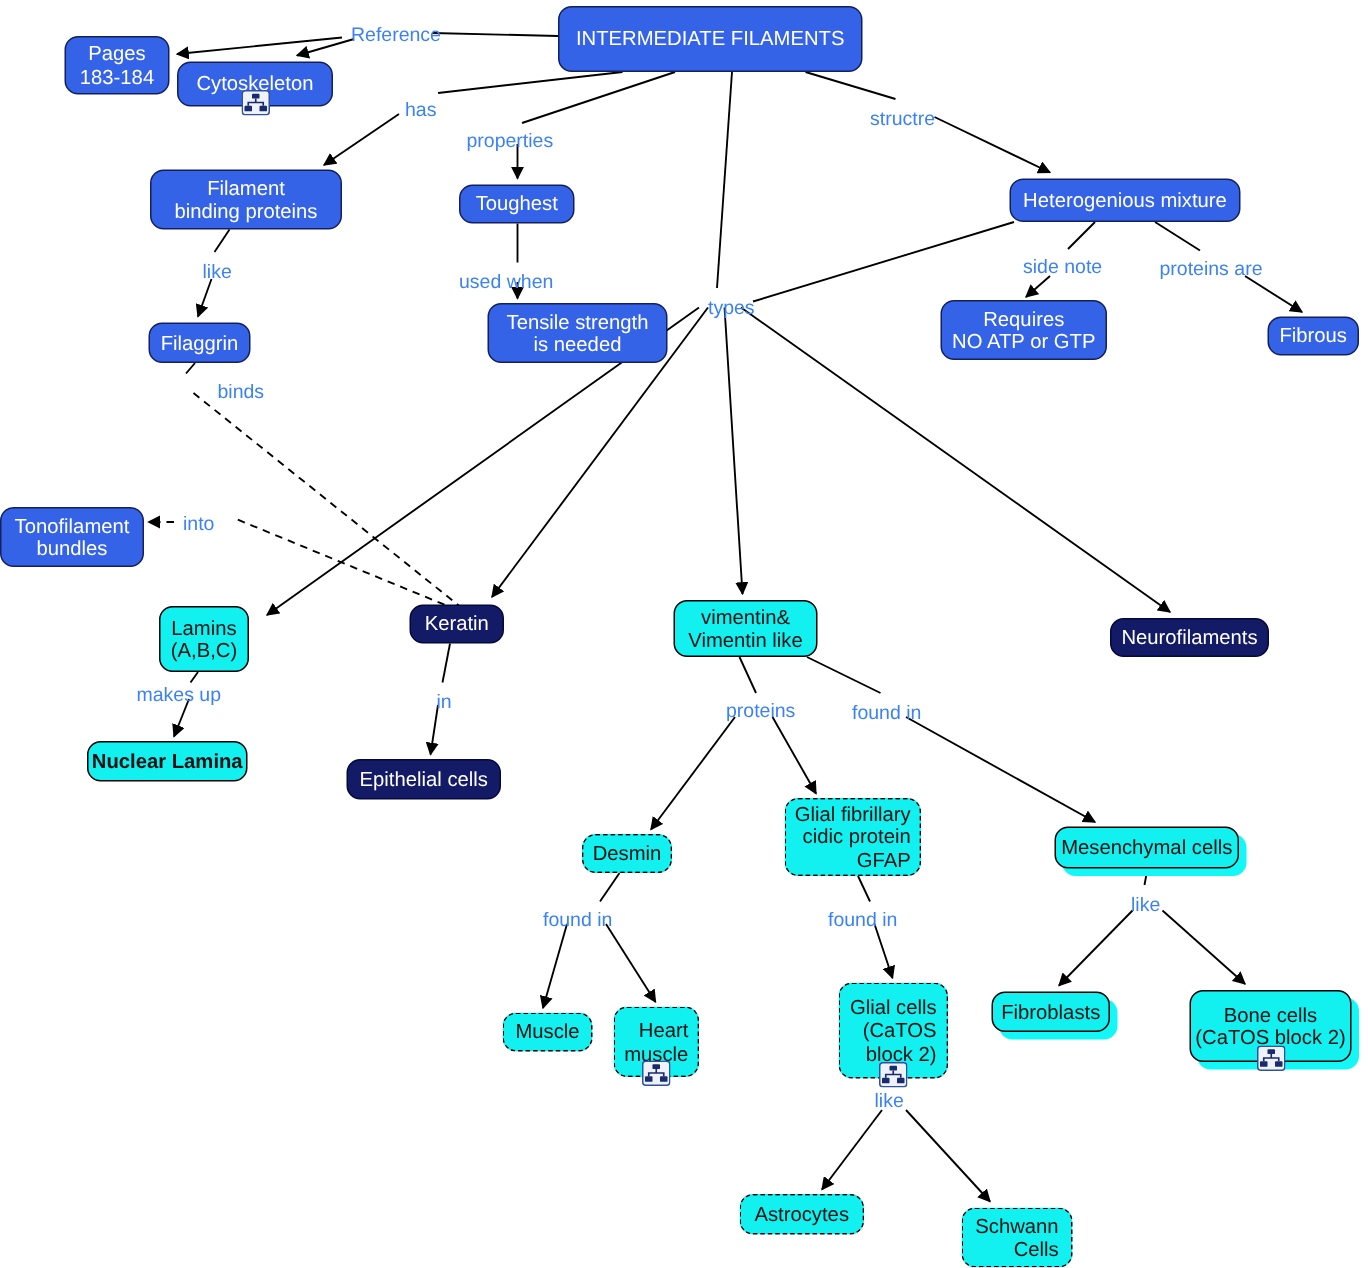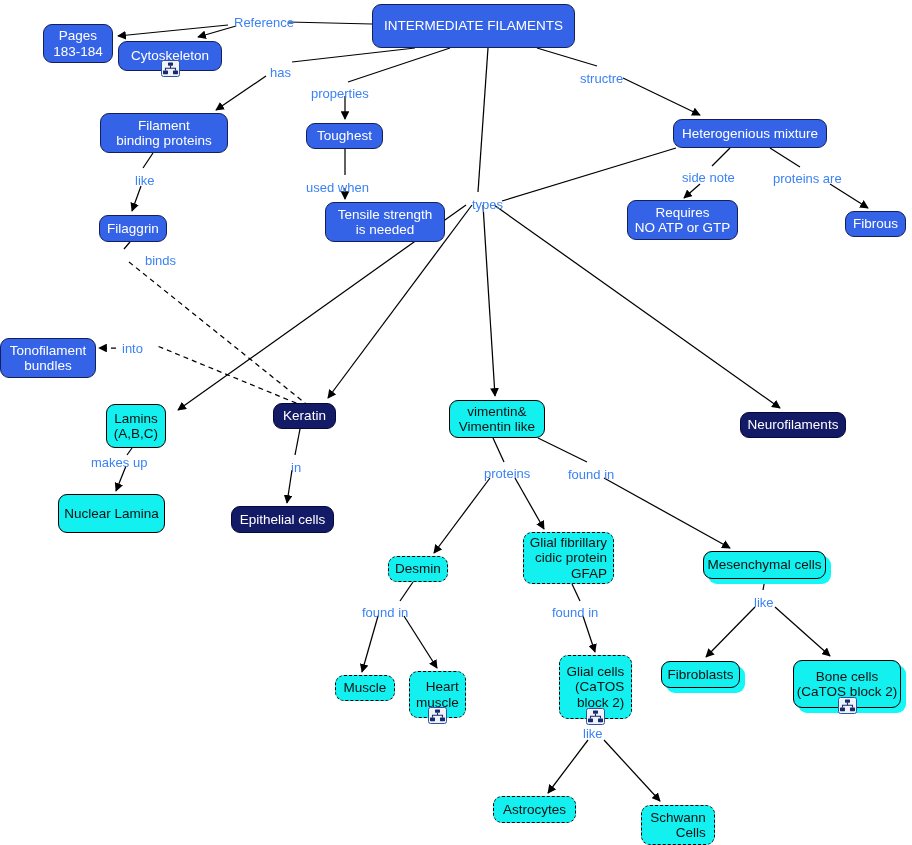--- a/index.html
+++ b/index.html
@@ -205,21 +205,21 @@
       <div class="node n-blue" style="left: 845px; top: 211px; width: 61px; height: 26px;"><span>Fibrous</span></div>
       <div class="node n-blue" style="left: 99px; top: 215px; width: 68px; height: 27px;"><span>Filaggrin</span></div>
       <div class="node n-blue" style="left: 0px; top: 338px; width: 96px; height: 40px;"><span>Tonofilament
 bundles</span></div>
       <div class="node n-cyan" style="left: 106px; top: 404px; width: 60px; height: 44px;"><span>Lamins
 (A,B,C)</span></div>
       <div class="node n-navy" style="left: 273px; top: 403px; width: 63px; height: 26px;"><span>Keratin</span></div>
       <div class="node n-cyan" style="left: 449px; top: 400px; width: 96px; height: 38px;"><span>vimentin&amp;
 Vimentin like</span></div>
       <div class="node n-navy" style="left: 740px; top: 412px; width: 106px; height: 26px;"><span>Neurofilaments</span></div>
-      <div class="node n-cyan" style="left: 58px; top: 494px; width: 107px; height: 39px;"><span>Nuclear Lamina</span></div>
+      <div class="node n-cyan" style="left: 58px; top: 494px; width: 107px; height: 27px; font-weight: bold;"><span>Nuclear Lamina</span></div>
       <div class="node n-navy" style="left: 231px; top: 506px; width: 103px; height: 27px;"><span>Epithelial cells</span></div>
       <div class="node n-cyan dashed" style="left: 388px; top: 556px; width: 60px; height: 26px;"><span>Desmin</span></div>
       <div class="node n-cyan dashed" style="left: 523px; top: 532px; width: 91px; height: 52px;"><span>Glial fibrillary
 cidic protein
 GFAP</span></div>
       <div class="node n-cyan glow" style="left: 703px; top: 551px; width: 123px; height: 28px;"><span>Mesenchymal cells</span></div>
       <div class="node n-cyan dashed" style="left: 335px; top: 675px; width: 60px; height: 26px;"><span>Muscle</span></div>
       <div class="node n-cyan dashed" style="left: 409px; top: 671px; width: 57px; height: 47px;"><span>Heart
 muscle</span></div>
       <span class="mapicon" style="left: 428px; top: 707px;">

